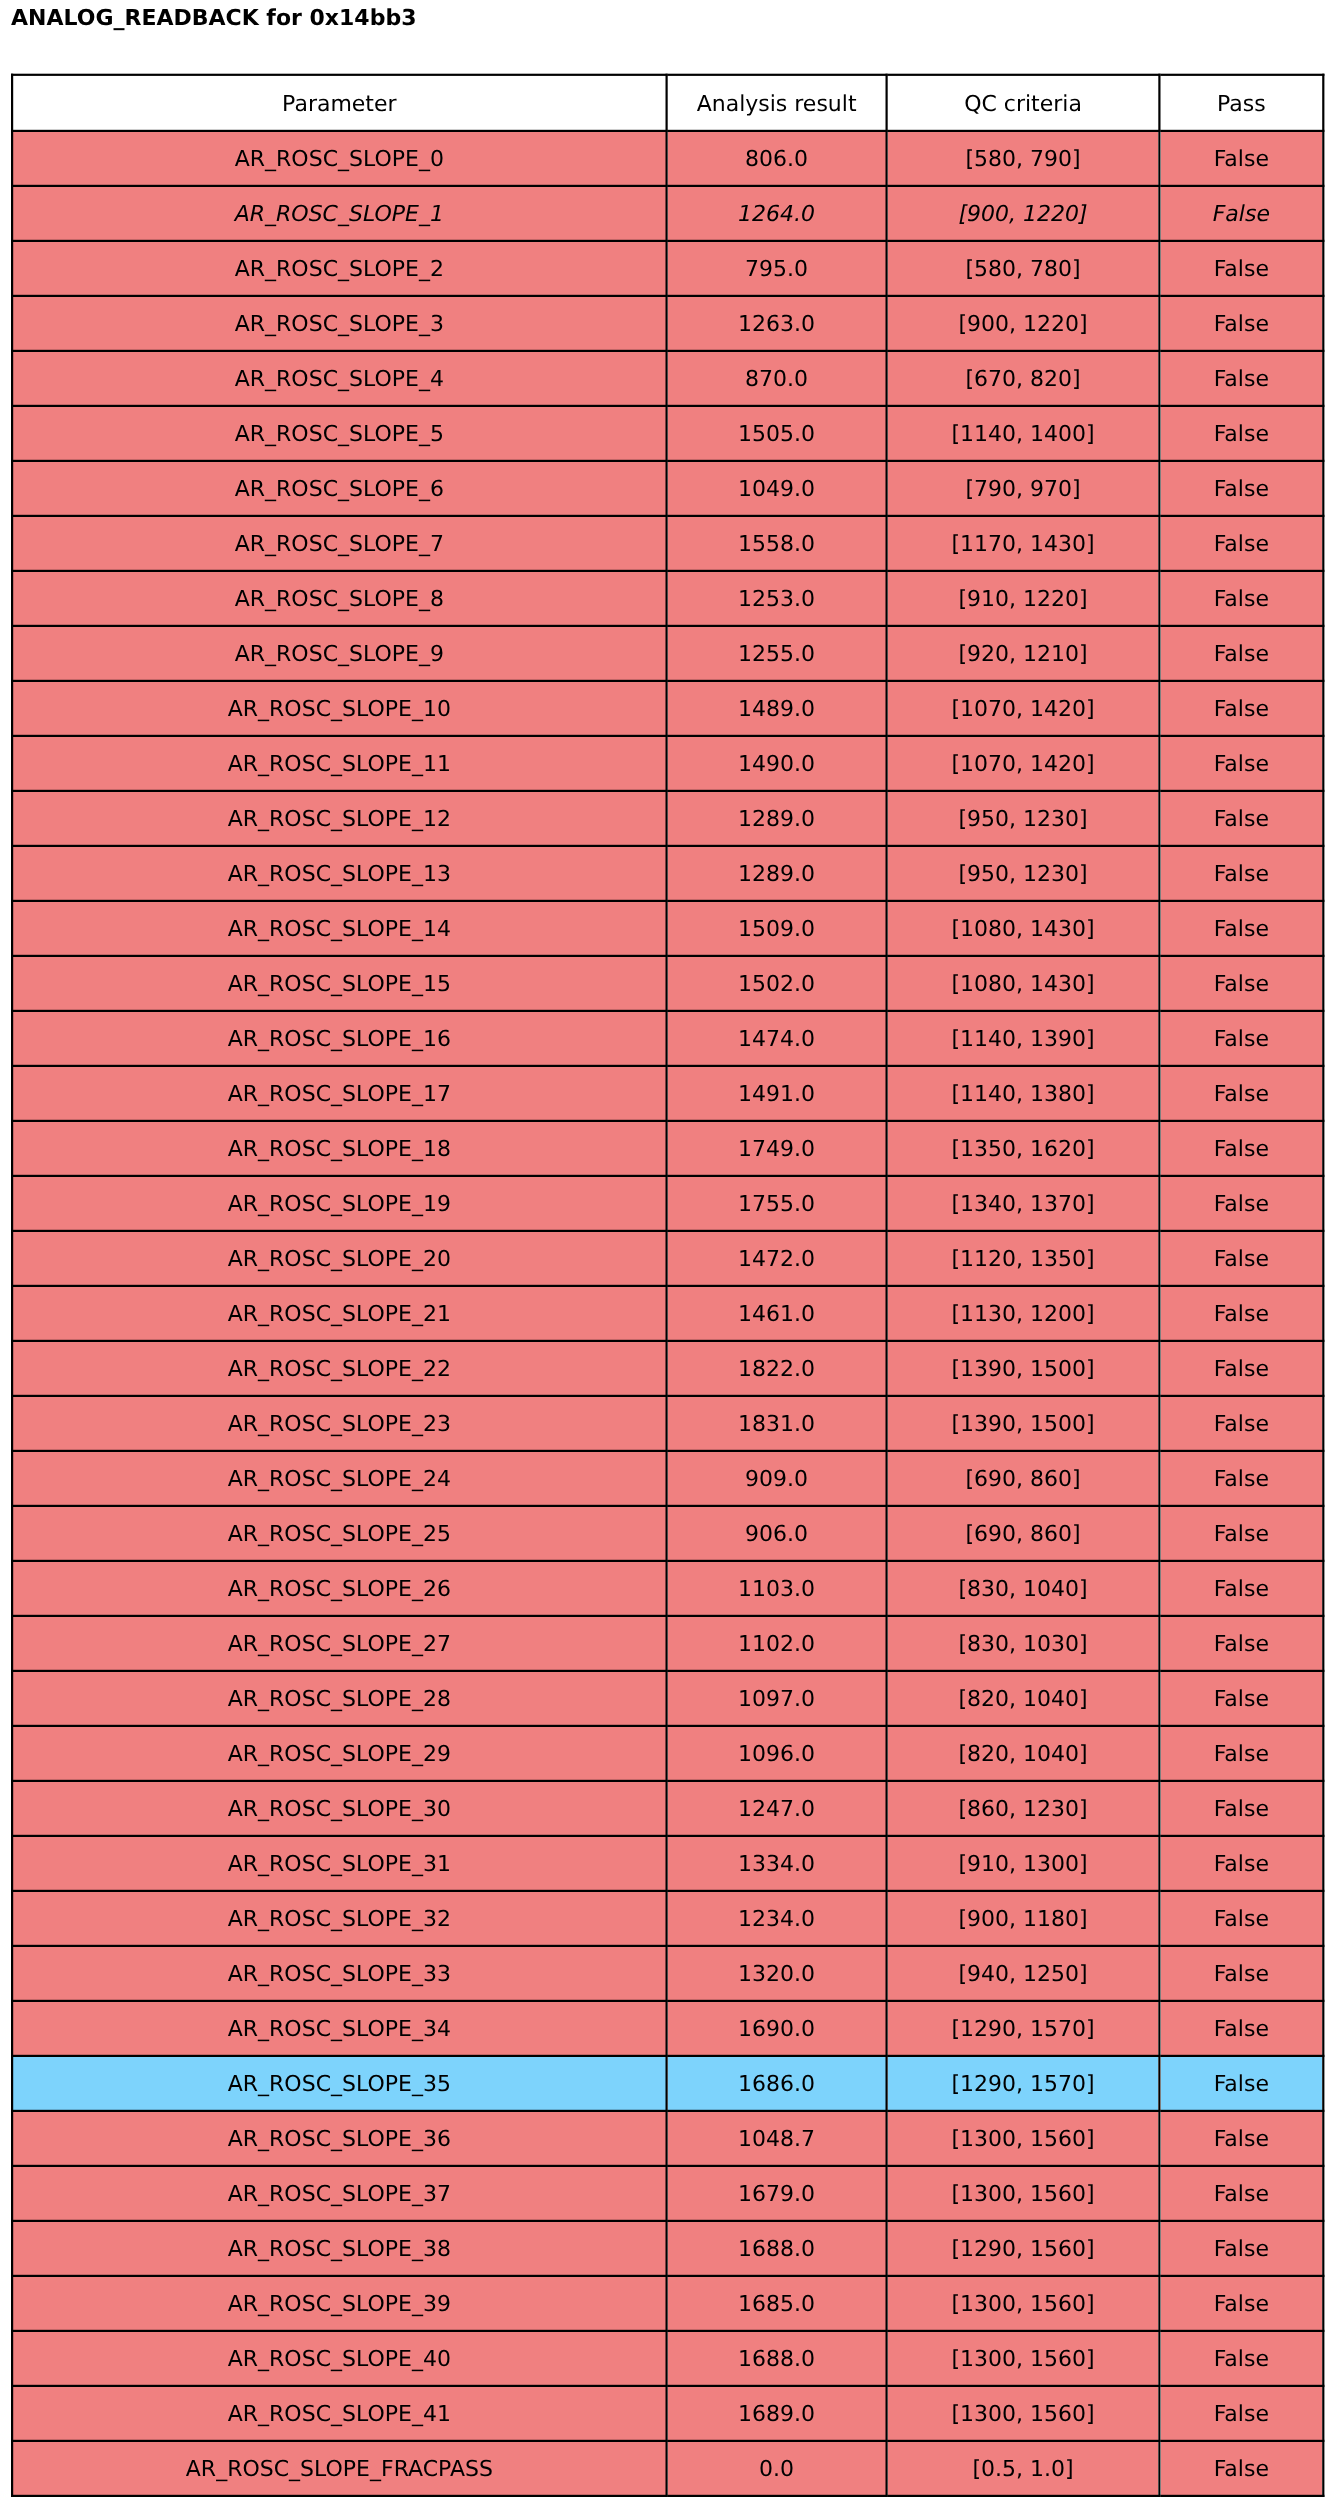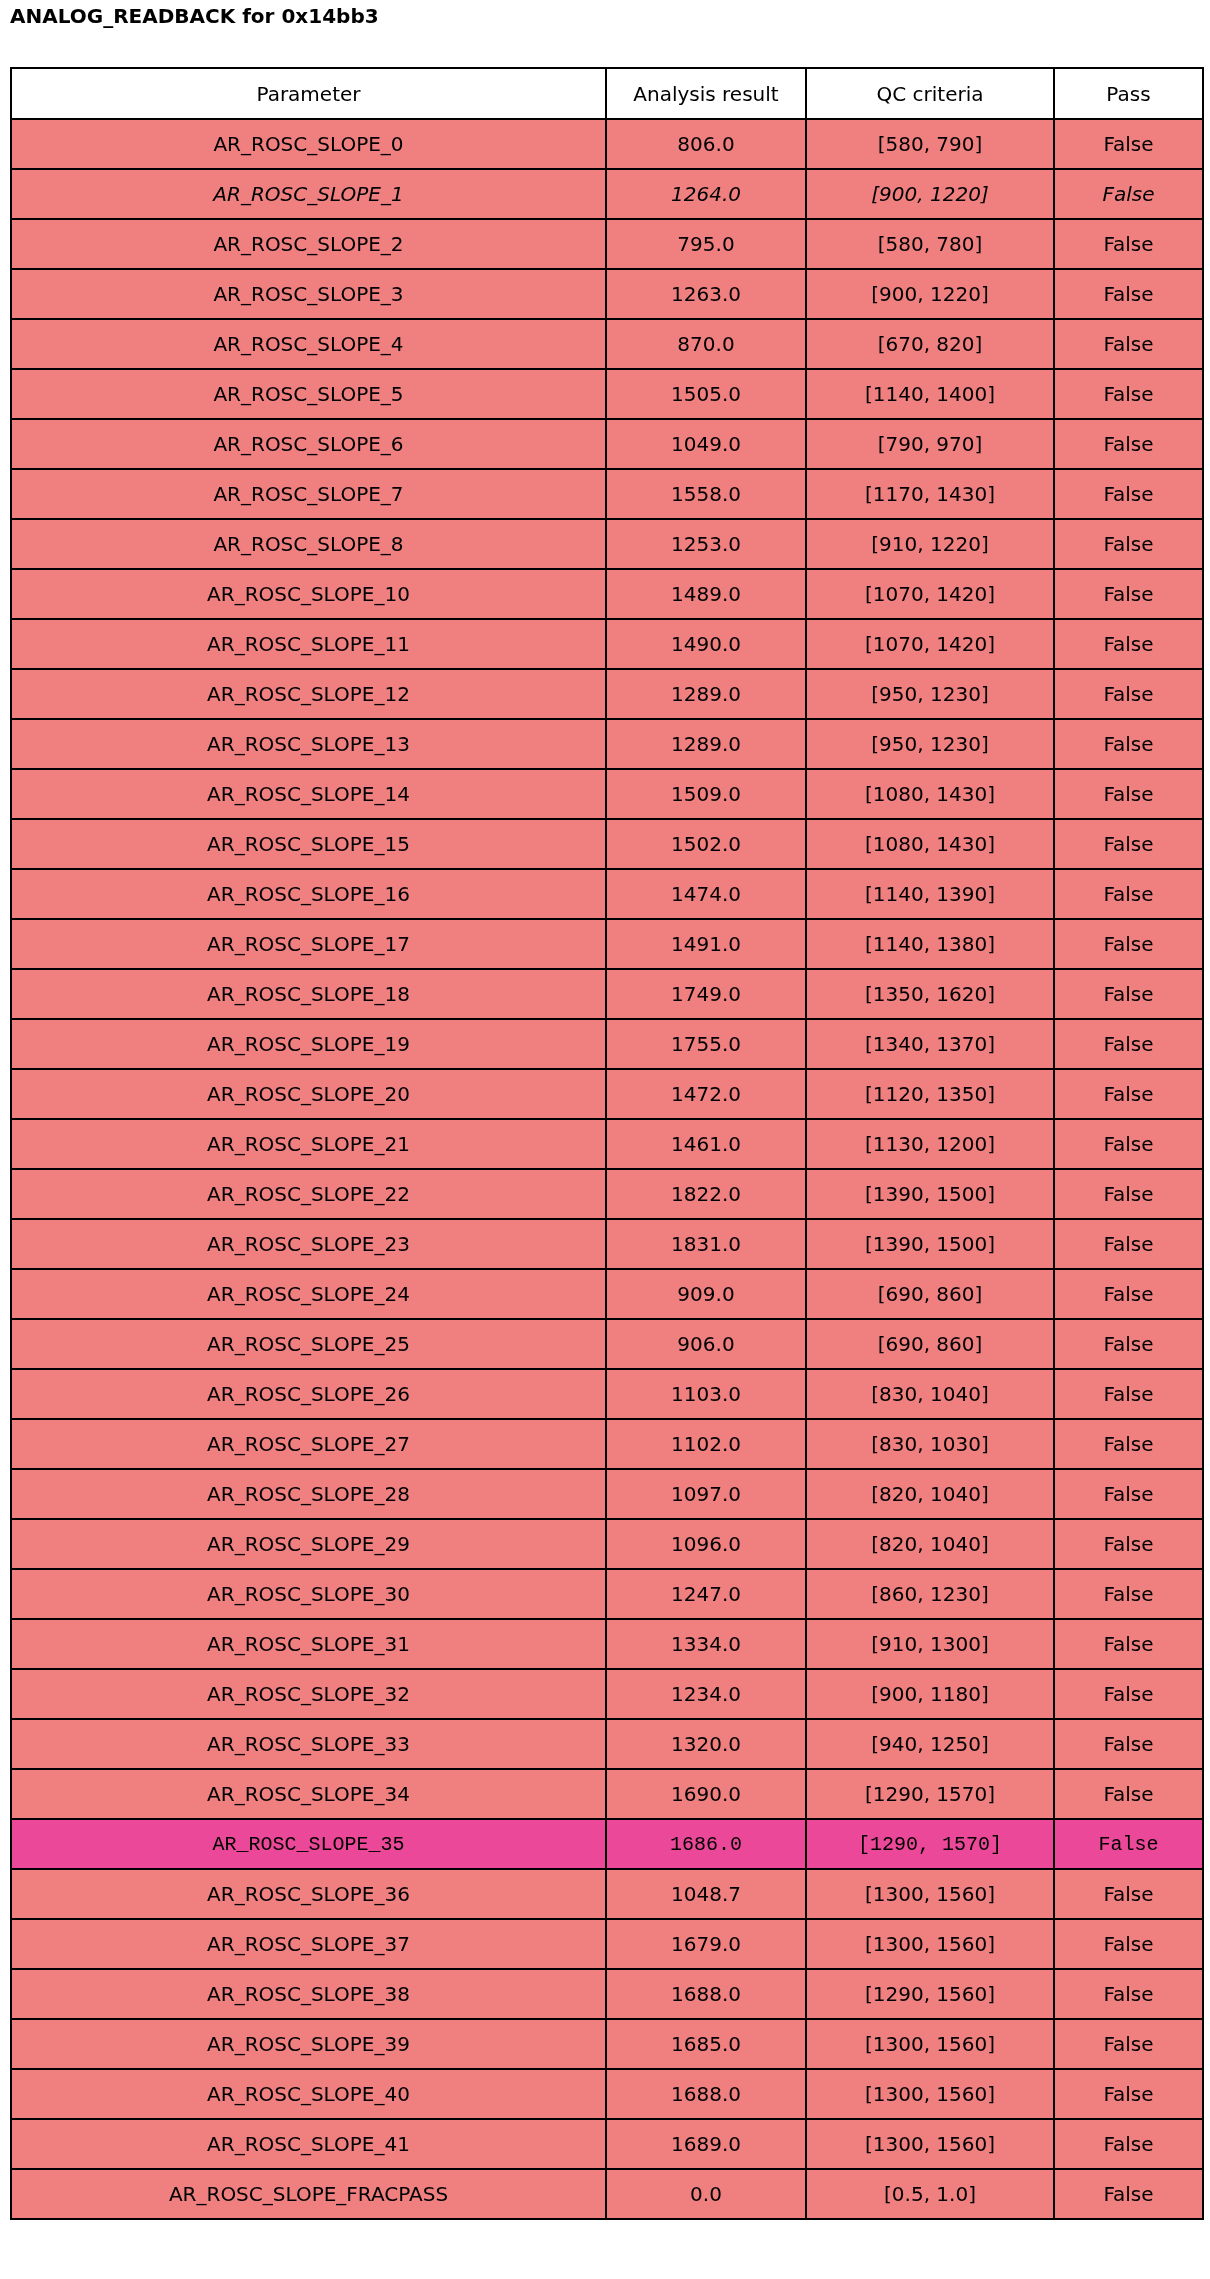--- a/index.html
+++ b/index.html
@@ -124,20 +124,26 @@
         <td>[1170, 1430]</td>
         <td>False</td>
       </tr>
       <tr style="background: rgb(240, 128, 128);">
         <td>AR_ROSC_SLOPE_8</td>
         <td>1253.0</td>
         <td>[910, 1220]</td>
         <td>False</td>
       </tr>
       <tr style="background: rgb(240, 128, 128);">
+        <td>AR_ROSC_SLOPE_9</td>
+        <td>1255.0</td>
+        <td>[920, 1210]</td>
+        <td>False</td>
+      </tr>
+      <tr style="background: rgb(240, 128, 128);">
         <td>AR_ROSC_SLOPE_10</td>
         <td>1489.0</td>
         <td>[1070, 1420]</td>
         <td>False</td>
       </tr>
       <tr style="background: rgb(240, 128, 128);">
         <td>AR_ROSC_SLOPE_11</td>
         <td>1490.0</td>
         <td>[1070, 1420]</td>
         <td>False</td>
@@ -273,21 +279,21 @@
         <td>1320.0</td>
         <td>[940, 1250]</td>
         <td>False</td>
       </tr>
       <tr style="background: rgb(240, 128, 128);">
         <td>AR_ROSC_SLOPE_34</td>
         <td>1690.0</td>
         <td>[1290, 1570]</td>
         <td>False</td>
       </tr>
-      <tr style="background: #ec4899; font-family: Liberation Mono, monospace;">
+      <tr style="background: #7dd3fc;">
         <td>AR_ROSC_SLOPE_35</td>
         <td>1686.0</td>
         <td>[1290, 1570]</td>
         <td>False</td>
       </tr>
       <tr style="background: rgb(240, 128, 128);">
         <td>AR_ROSC_SLOPE_36</td>
         <td>1048.7</td>
         <td>[1300, 1560]</td>
         <td>False</td>

